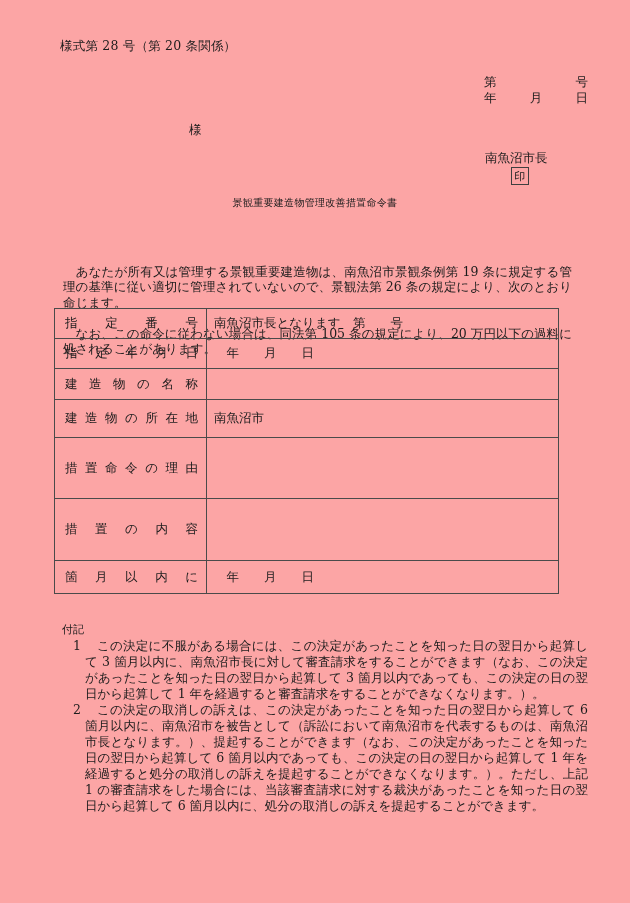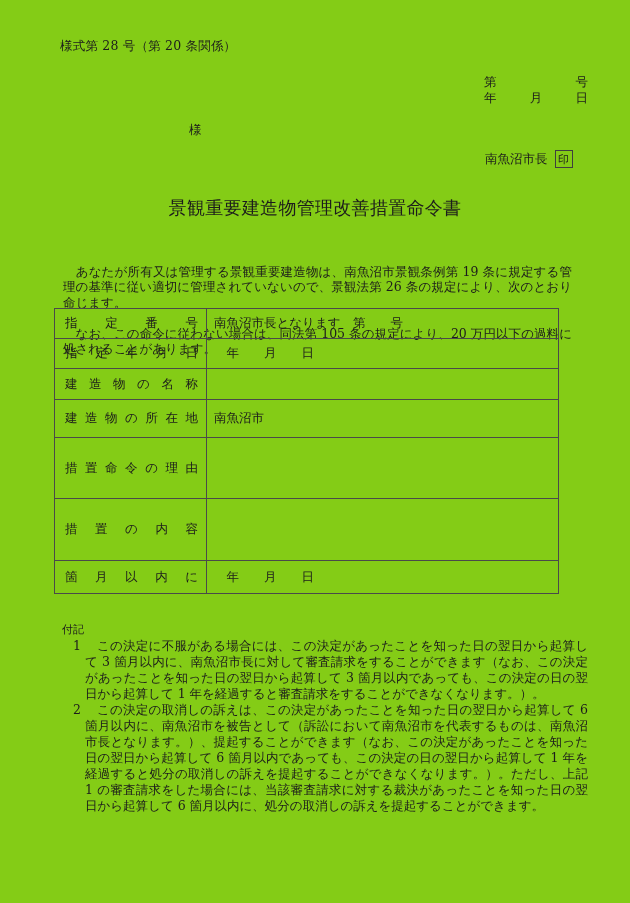--- a/index.html
+++ b/index.html
@@ -1,44 +1,44 @@
 <!DOCTYPE html>
 <html lang="ja"><head>
 <meta charset="utf-8">
 <style>
   html, body { margin: 0; padding: 0; background: #ffffff; }
   .page {
     position: relative;
     width: 630px;
     height: 903px;
-    background: #84cc16;
+    background: #fca5a5;
     color: #1c1c1c;
     font-family: "DejaVu Serif", "Liberation Serif", serif;
     font-size: 12.5px;
     overflow: hidden;
   }
 
   
   .form-number { position: absolute; left: 60px; top: 38px; letter-spacing: 0.2px; }
 
   .number-date { position: absolute; left: 484px; top: 74px; width: 104px; line-height: 16px; }
   .nd-line { display: flex; justify-content: space-between; }
 
   .addressee { position: absolute; left: 189px; top: 122px; }
 
-  .issuer-line { position: absolute; left: 485px; top: 150px; display: flex; align-items: center; }
+  .issuer-line { position: absolute; left: 485px; top: 150px; display: flex; align-items: center; flex-direction: column; }
   .seal-box {
     display: inline-flex; align-items: center; justify-content: center;
     width: 16px; height: 16px; margin-left: 7px;
     border: 1px solid #3f3f3f; font-size: 11px; line-height: 1;
   }
 
   .doc-title {
     position: absolute; left: 0; top: 196px; width: 630px;
-    margin: 0; text-align: center; font-size: 18px; font-weight: normal;
+    margin: 0; text-align: center; font-size: 10px; font-weight: normal;
     letter-spacing: 0.3px;
   }
 
   
   .body-text {
     position: absolute; left: 47px; top: 248px; width: 541px;
     line-height: 15.3px; text-align: justify;
   }
   .body-text p { margin: 16px; }
 

